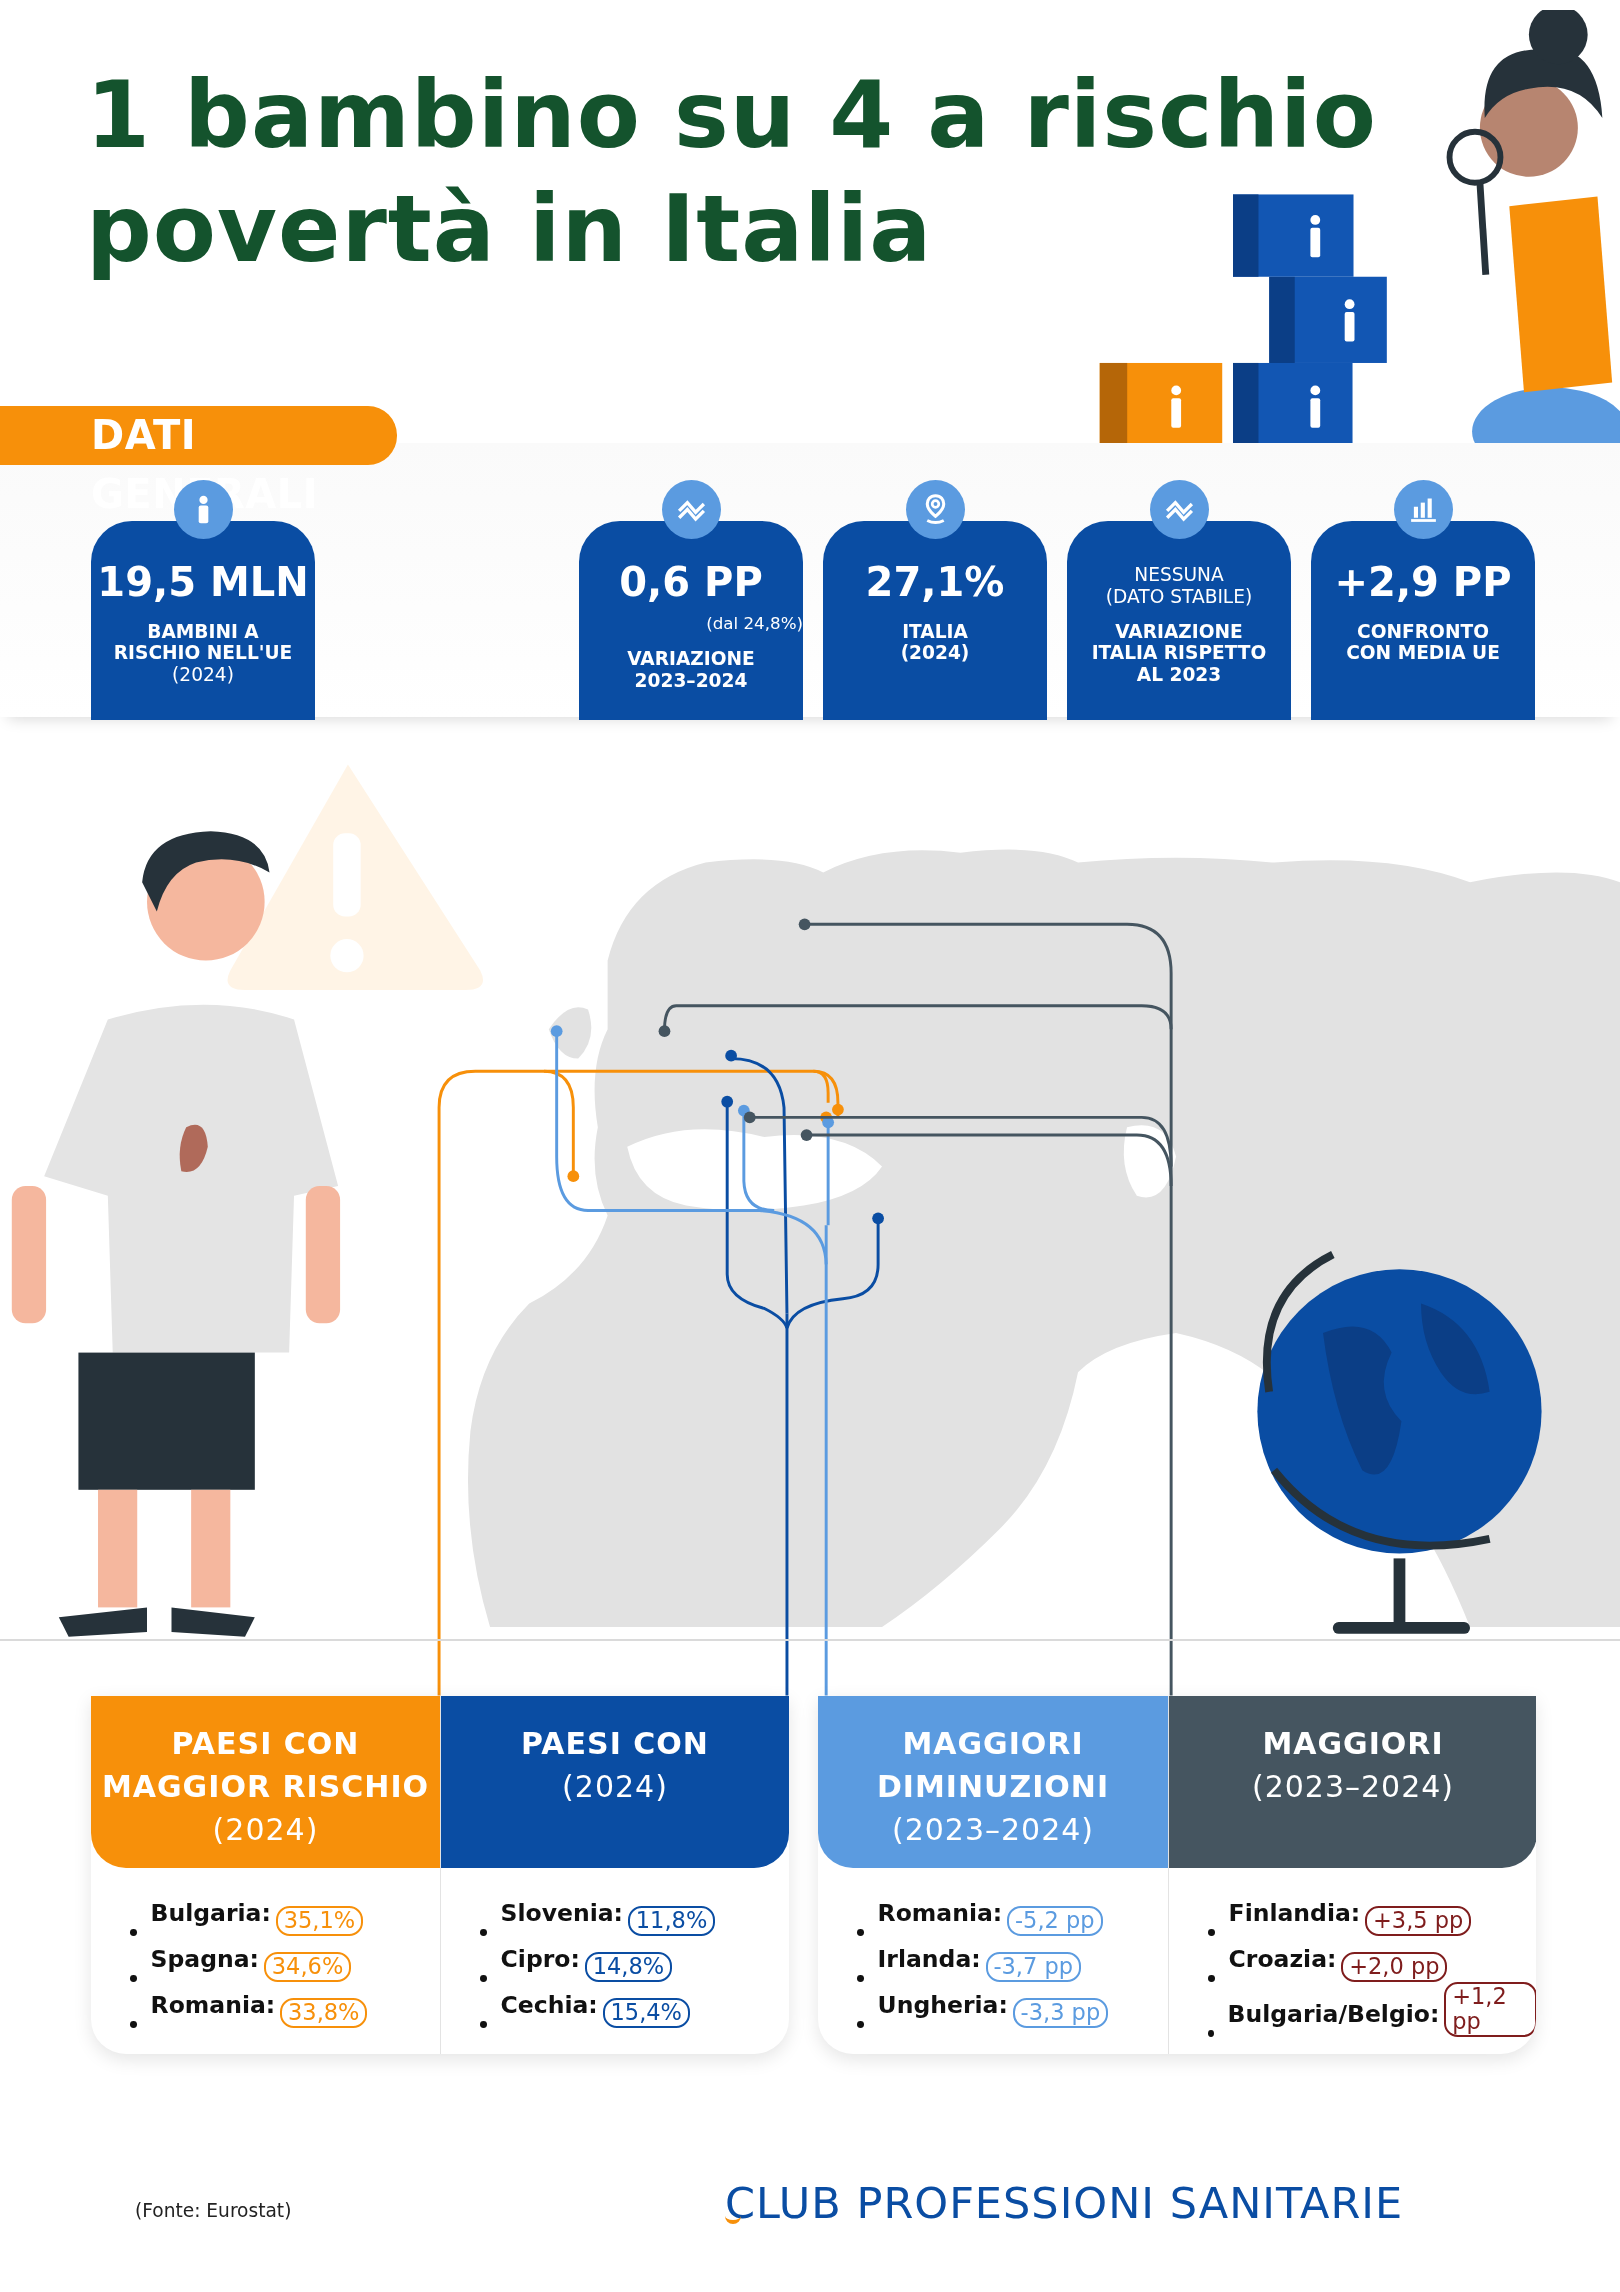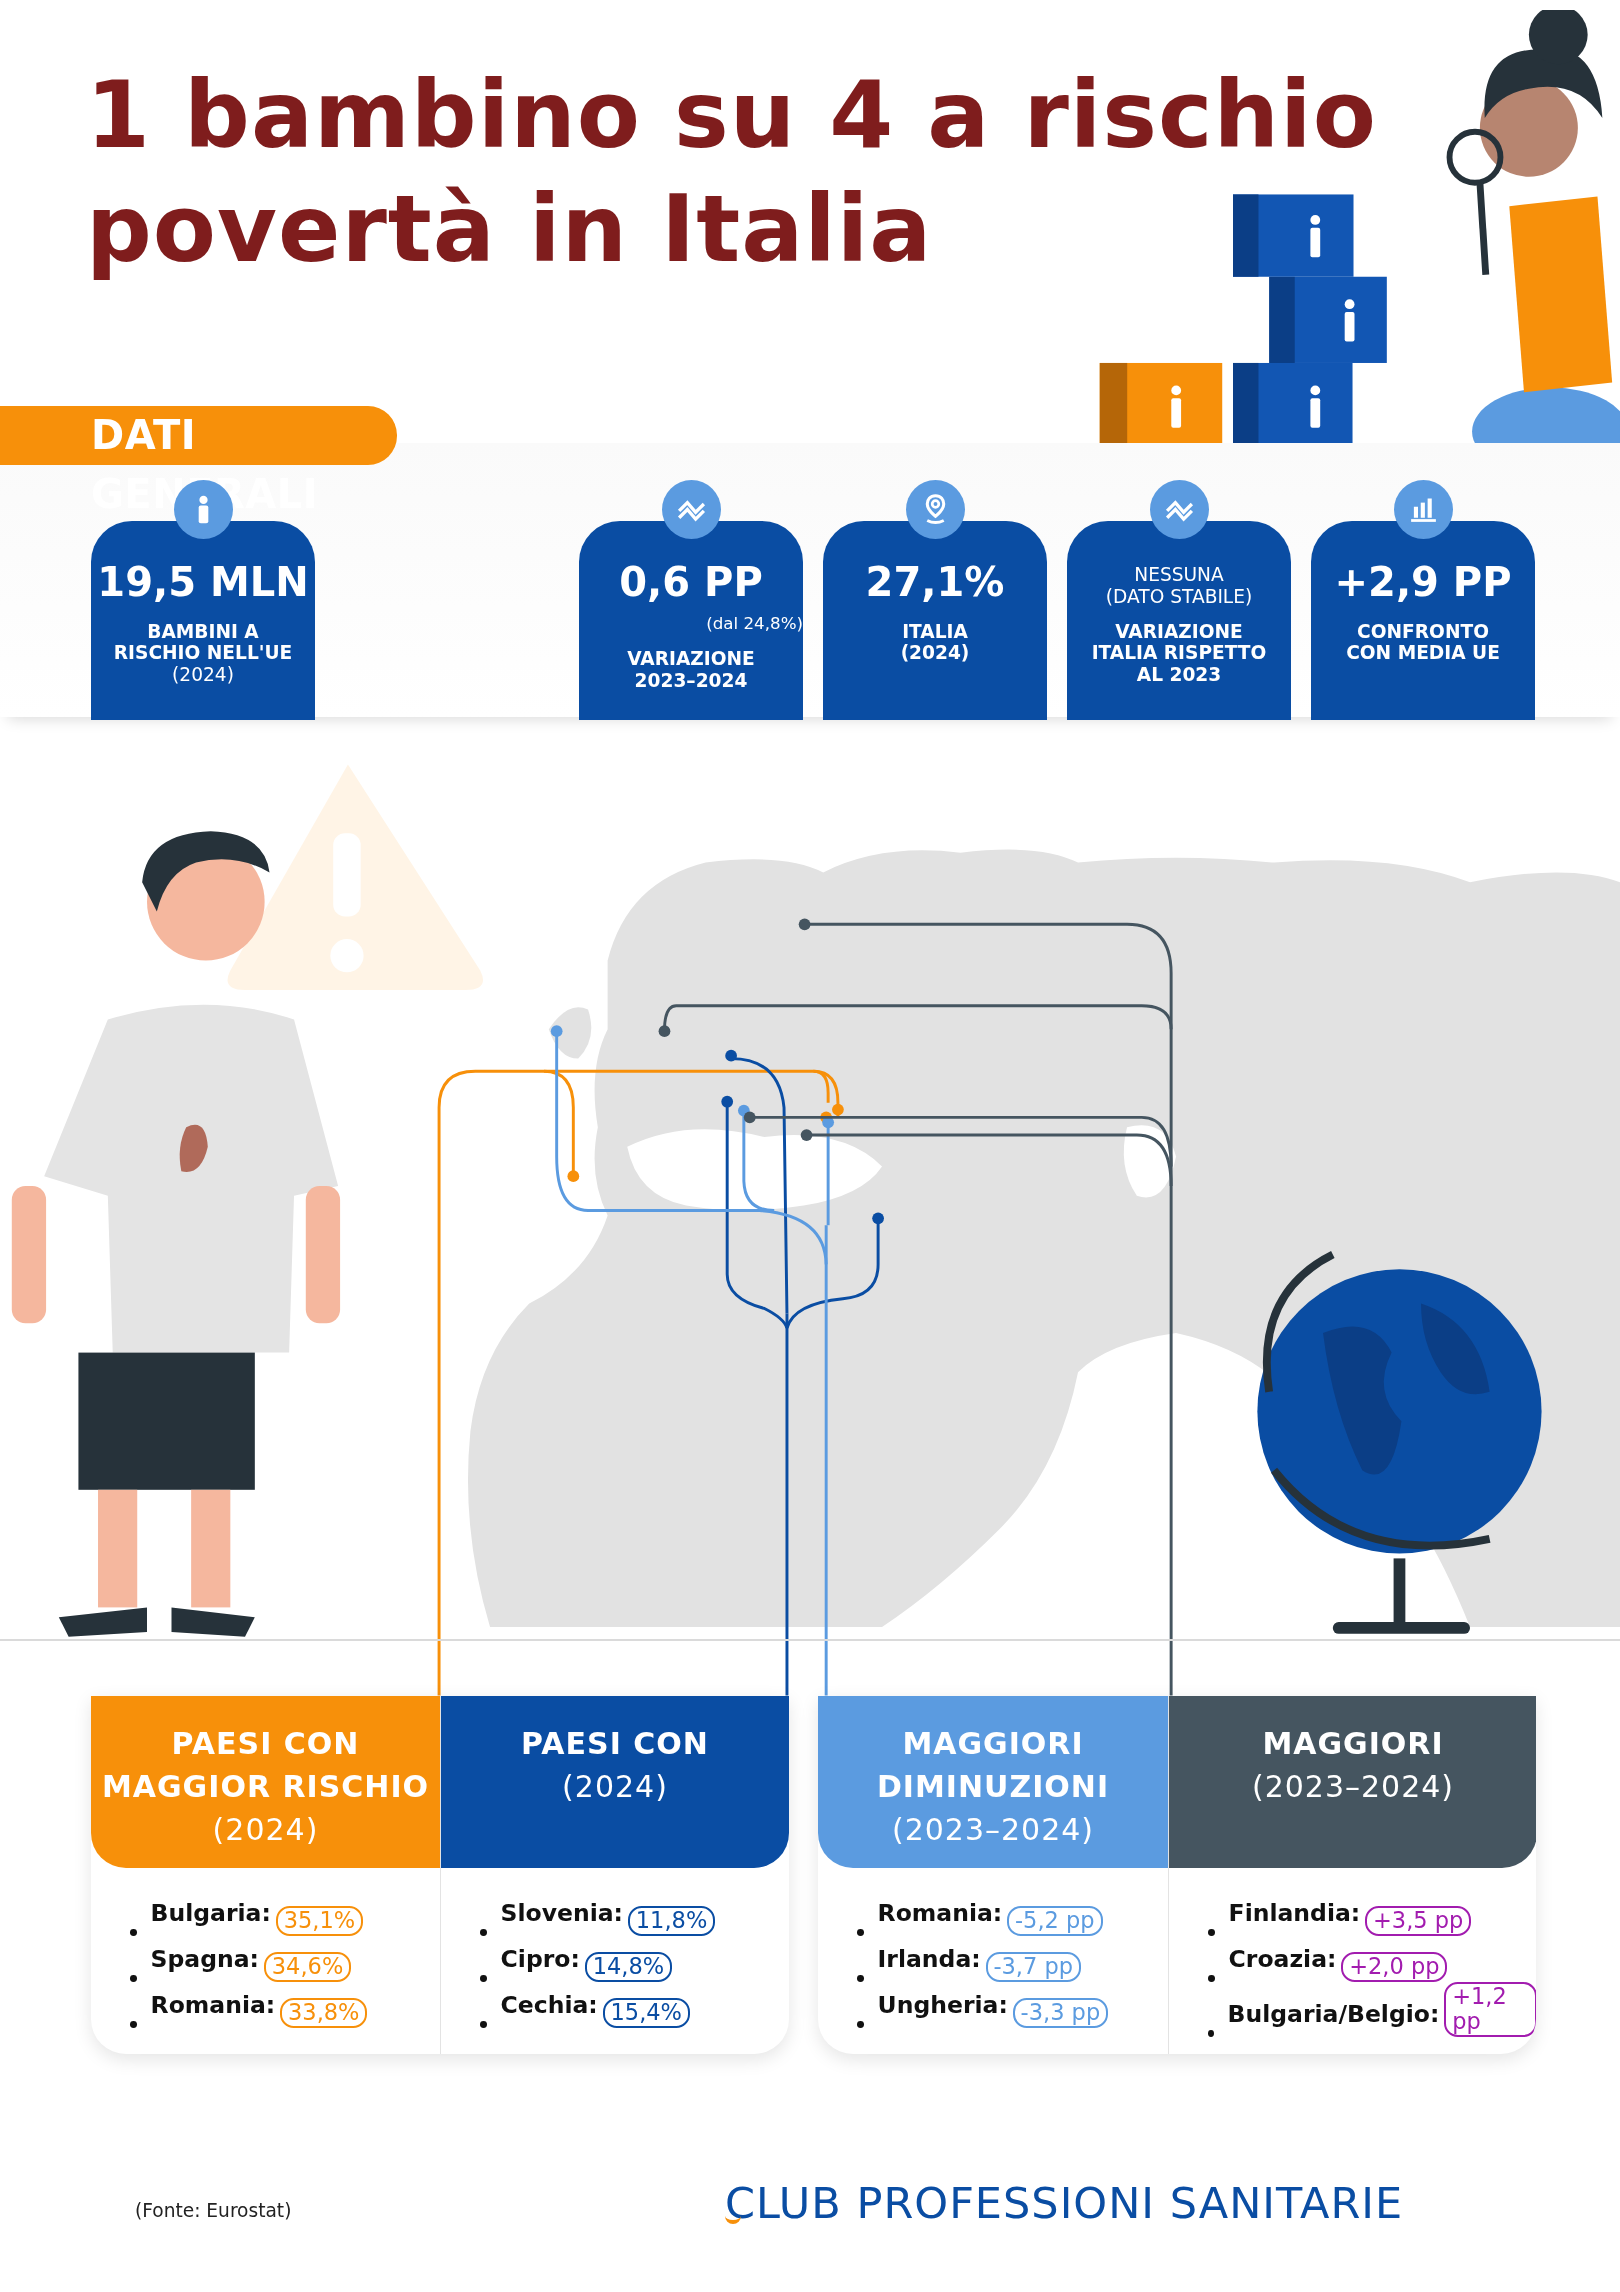--- a/index.html
+++ b/index.html
@@ -1,19 +1,19 @@
 <!DOCTYPE html>
 <html><head>
 <meta charset="utf-8">
 <style>
   * { box-sizing: border-box; margin: 0; padding: 0; }
   html, body { width: 1620px; height: 2293px; background: #ffffff; overflow: hidden; }
   body { position: relative; font-family: "DejaVu Sans", "Liberation Sans", sans-serif; color: #111; }
 
-  .title { position: absolute; left: 86px; top: 59px; font-weight: bold; color: #7f1d1d; font-size: 92px; line-height: 114px; letter-spacing: 1px; }
+  .title { position: absolute; left: 86px; top: 59px; font-weight: bold; color: #14532d; font-size: 92px; line-height: 114px; letter-spacing: 1px; }
 
   .hero-girl { position: absolute; left: 1088px; top: 9.8px; width: 532px; height: 461px; }
 
   .section-band { position: absolute; left: 0; top: 443px; width: 1620px; height: 274px; background: linear-gradient(#fafafa, #ffffff); box-shadow: 0 9.8px 13.7px -7.8px rgba(0,0,0,0.15); }
   .badge { position: absolute; left: 0; top: 406px; width: 397px; height: 59px; background: #F7900A; border-radius: 0 29px 29px 0; color: #fff; font-weight: bold; font-size: 40px; line-height: 59px; padding-left: 91px; letter-spacing: 0.5px; }
 
   .stats { position: absolute; left: 91px; top: 480px; width: 1446px; height: 240px; }
   .stat { position: absolute; top: 41px; width: 224px; height: 199px; background: #0A4DA3; border-radius: 41px 41px 0 0; color: #fff; text-align: center; }
   .stat .ico { position: absolute; left: 50%; top: -41px; margin-left: -29px; width: 59px; height: 59px; border-radius: 50%; background: #5B9BE0; display: flex; align-items: center; justify-content: center; }
   .stat .ico svg { width: 33px; height: 33px; }
@@ -38,21 +38,21 @@
   .c2 .head { background: #0A4DA3; border-radius: 0 0 35px 0; }
   .c3 .head { background: #5B9BE0; border-radius: 0 0 0 35px; }
   .c4 .head { background: #455560; border-radius: 0 0 35px 0; }
   .items { list-style: none; padding: 21.6px 0 0 39px; }
   .items li { font-size: 23.5px; font-weight: bold; line-height: 46px; display: flex; align-items: flex-end; }
   .items li .dot { width: 6.9px; height: 6.9px; border-radius: 50%; background: #111; margin-right: 13.7px; }
   .pill { display: inline-block; margin-left: 4.9px; font-weight: normal; font-size: 22.5px; line-height: 25.5px; padding: 0 5.9px; border: 2px solid currentColor; border-radius: 13.7px; }
   .c1 .pill { color: #F7900A; }
   .c2 .pill { color: #0A4DA3; }
   .c3 .pill { color: #5B9BE0; }
-  .c4 .pill { color: #a21caf; }
+  .c4 .pill { color: #7f1d1d; }
 
   .source { position: absolute; left: 135px; top: 2200px; font-size: 18.6px; color: #222; }
   .brand { position: absolute; left: 725px; top: 2178px; font-size: 43px; color: #0A4DA3; letter-spacing: 1px; }
   .brand .c { position: relative; }
   .brand .c::after { content: ""; position: absolute; left: 0; bottom: 3.9px; width: 15.7px; height: 9.8px; border-bottom: 4.9px solid #F7900A; border-radius: 0 0 9.8px 9.8px; }
 </style>
 </head>
 <body>
 
 <h1 class="title">

